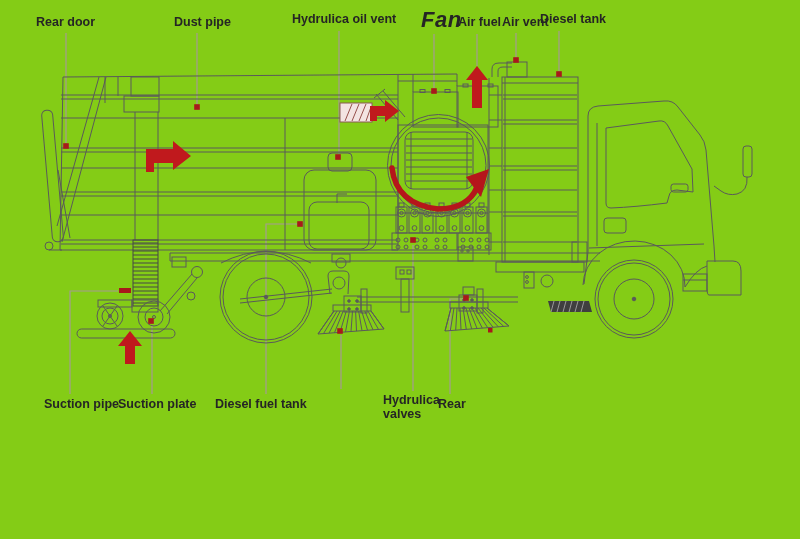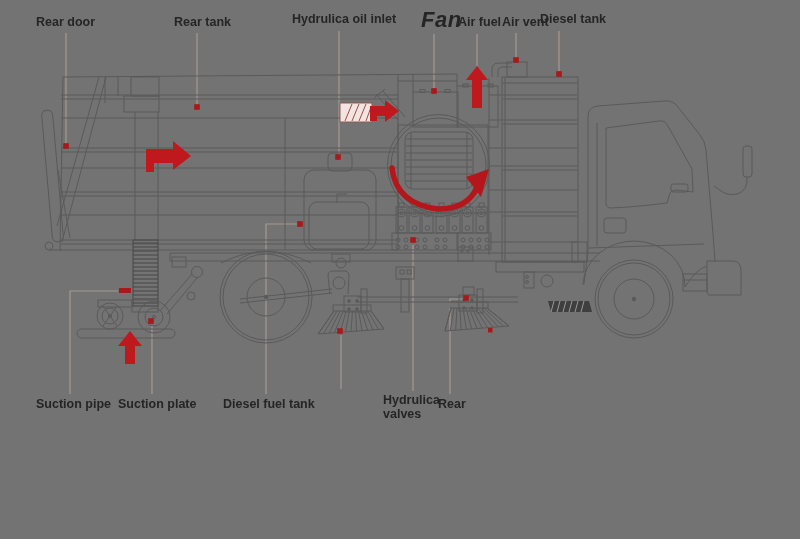--- a/index.html
+++ b/index.html
@@ -1,16 +1,16 @@
 <!DOCTYPE html>
 <html><head>
 <meta charset="utf-8">
 <style>
   html,body{margin:0;padding:0;background:#ffffff;}
-  .stage{position:relative;width:800px;height:539px;background:#737373;overflow:hidden;
+  .stage{position:relative;width:800px;height:539px;background:#84cc16;overflow:hidden;
          font-family:"Liberation Sans",sans-serif;}
   .stage svg{position:absolute;left:0;top:0;}
   .lbl{position:absolute;font-weight:bold;font-size:12.5px;line-height:1.12;color:#252525;
        white-space:nowrap;}
   .lbl.big{font-size:22px;letter-spacing:.5px;font-style:italic;}
   .lbl.wrap{white-space:normal;}
 </style>
 </head>
 <body>
 
@@ -310,24 +310,24 @@
     <rect x="148.2" y="318.2" width="5.6" height="5.6"></rect>
     <rect x="297.2" y="221.2" width="5.6" height="5.6"></rect>
     <rect x="337.2" y="328.2" width="5.6" height="5.6"></rect>
     <rect x="410.2" y="237.2" width="5.6" height="5.6"></rect>
     <rect x="463.2" y="295.2" width="5.6" height="5.6"></rect>
     <rect x="488" y="328" width="4.5" height="4.5"></rect>
   </g>
 </svg>
 
   <div class="lbl" style="left:36px;top:15px">Rear door</div>
-  <div class="lbl" style="left:174px;top:15px">Rear tank</div>
-  <div class="lbl" style="left:292px;top:12px">Hydrulica oil inlet</div>
+  <div class="lbl" style="left:174px;top:15px">Dust pipe</div>
+  <div class="lbl" style="left:292px;top:12px">Hydrulica oil vent</div>
   <div class="lbl big" style="left:421px;top:8px">Fan</div>
   <div class="lbl" style="left:458px;top:15px">Air fuel</div>
   <div class="lbl" style="left:502px;top:15px">Air vent</div>
   <div class="lbl" style="left:540px;top:12px">Diesel tank</div>
-  <div class="lbl" style="left:36px;top:397px">Suction pipe</div>
+  <div class="lbl" style="left:44px;top:397px">Suction pipe</div>
   <div class="lbl" style="left:118px;top:397px">Suction plate</div>
-  <div class="lbl" style="left:223px;top:397px">Diesel fuel tank</div>
+  <div class="lbl" style="left:215px;top:397px">Diesel fuel tank</div>
   <div class="lbl wrap" style="left:383px;top:393px;width:60px;text-align:left">Hydrulica valves</div>
   <div class="lbl" style="left:438px;top:397px">Rear</div>
 </div>
 
 </body></html>

